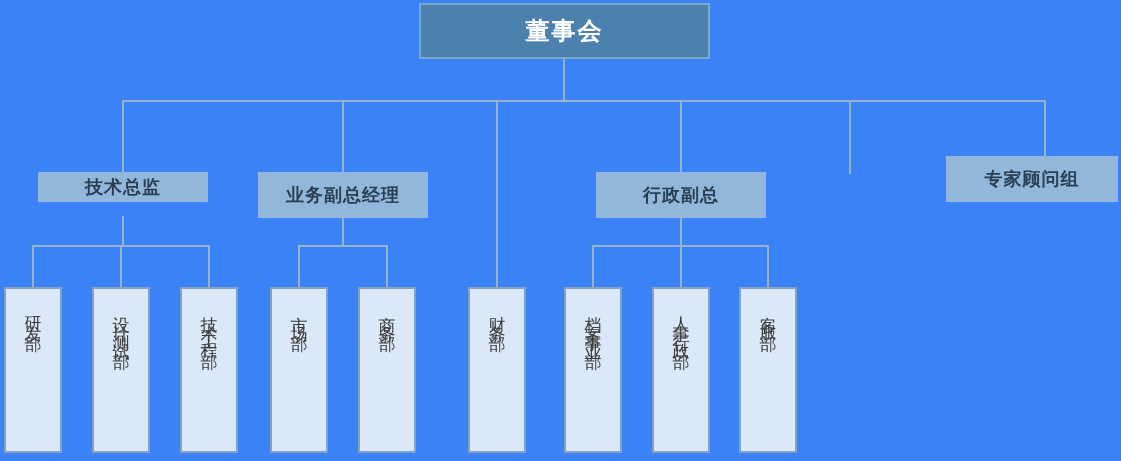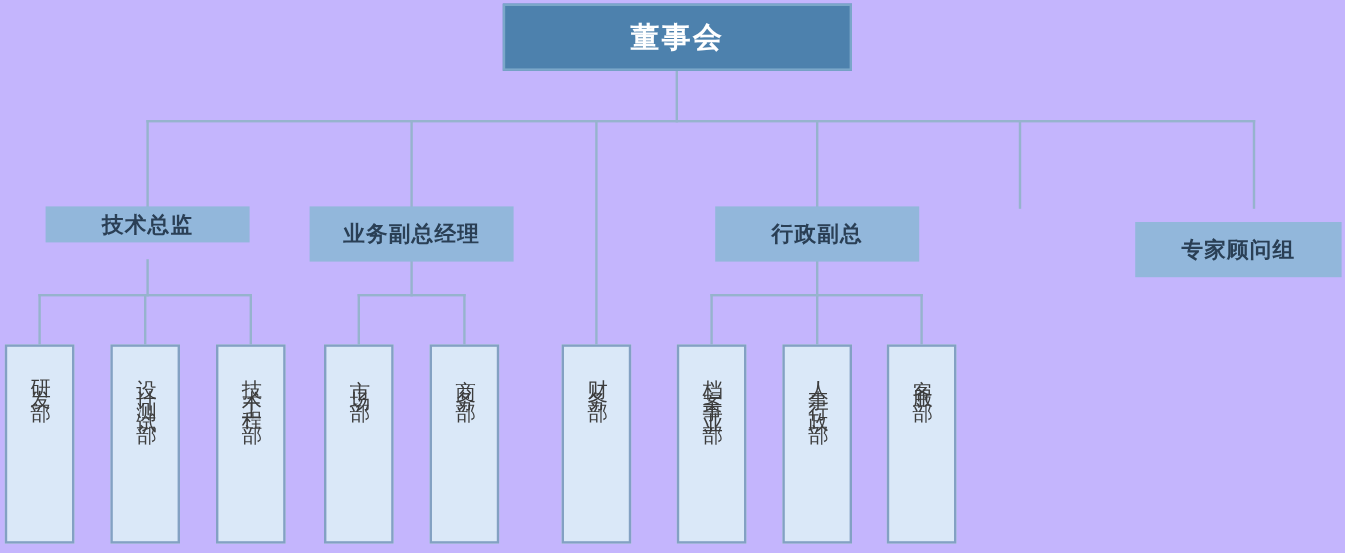--- a/index.html
+++ b/index.html
@@ -5,21 +5,21 @@
   html, body {
     margin: 0;
     padding: 0;
     background: #000000;
     font-family: "DejaVu Sans", sans-serif;
   }
   .canvas {
     position: relative;
     width: 1121px;
     height: 461px;
-    background: #c4b5fd;
+    background: #3b82f6;
     overflow: hidden;
   }
   .line {
     position: absolute;
     background: #96B3CD;
   }
   .line.h { height: 2px; }
   .line.v { width: 2px; }
   .node {
     position: absolute;
@@ -89,21 +89,21 @@
   <div class="line h" style="left:592px; top:245px; width:177px;"></div>
   <div class="line v" style="left:592px; top:245px; height:44px;"></div>
   <div class="line v" style="left:680px; top:245px; height:44px;"></div>
   <div class="line v" style="left:767px; top:245px; height:44px;"></div>
 
   <div class="node root" style="left:419px; top:3px; width:291px; height:56px;">董事会</div>
 
   <div class="node manager" style="left:38px; top:172px; width:170px; height:30px;">技术总监</div>
   <div class="node manager" style="left:258px; top:172px; width:170px; height:46px;">业务副总经理</div>
   <div class="node manager" style="left:596px; top:172px; width:170px; height:46px;">行政副总</div>
-  <div class="node manager" style="left:946px; top:185px; width:172px; height:46px;text-align:right;">专家顾问组</div>
+  <div class="node manager" style="left:946px; top:156px; width:172px; height:46px;text-align:right;">专家顾问组</div>
 
   <div class="node dept" style="left:4px; top:287px; width:58px; height:166px;">
     <span class="dept-label">研发部</span>
   </div>
   <div class="node dept" style="left:92px; top:287px; width:58px; height:166px;">
     <span class="dept-label">设计测试部</span>
   </div>
   <div class="node dept" style="left:180px; top:287px; width:58px; height:166px;">
     <span class="dept-label">技术工程部</span>
   </div>

